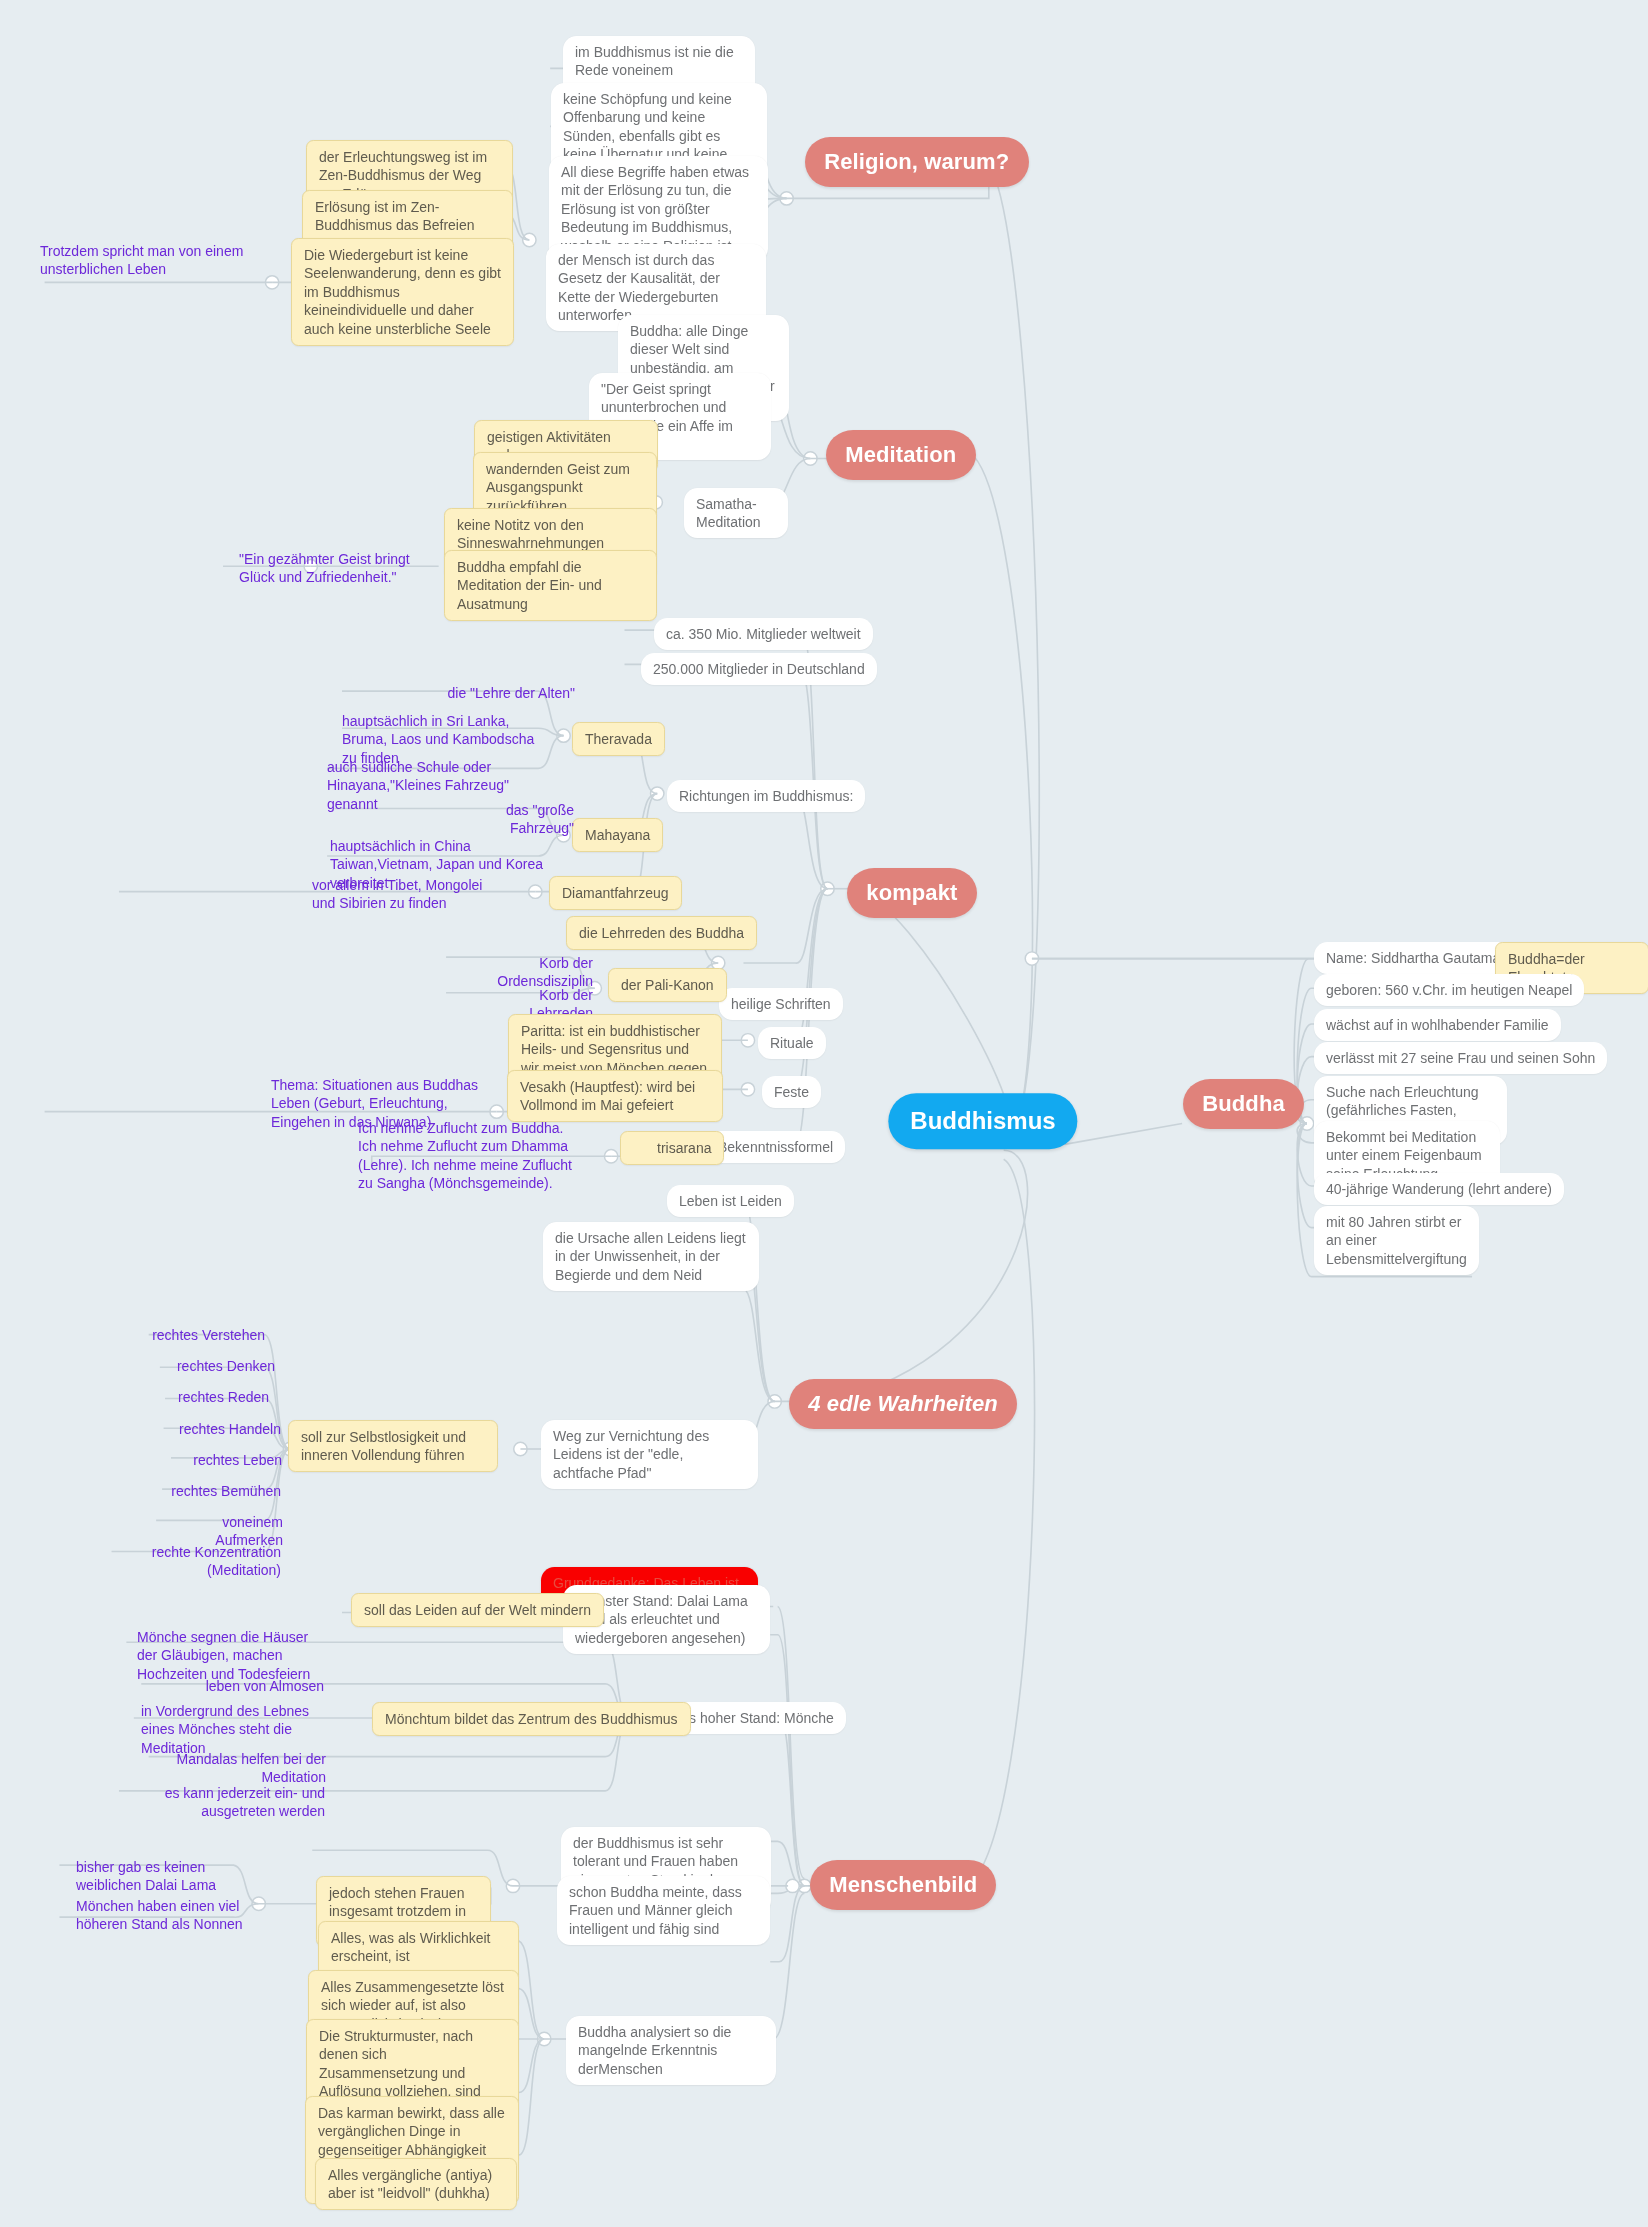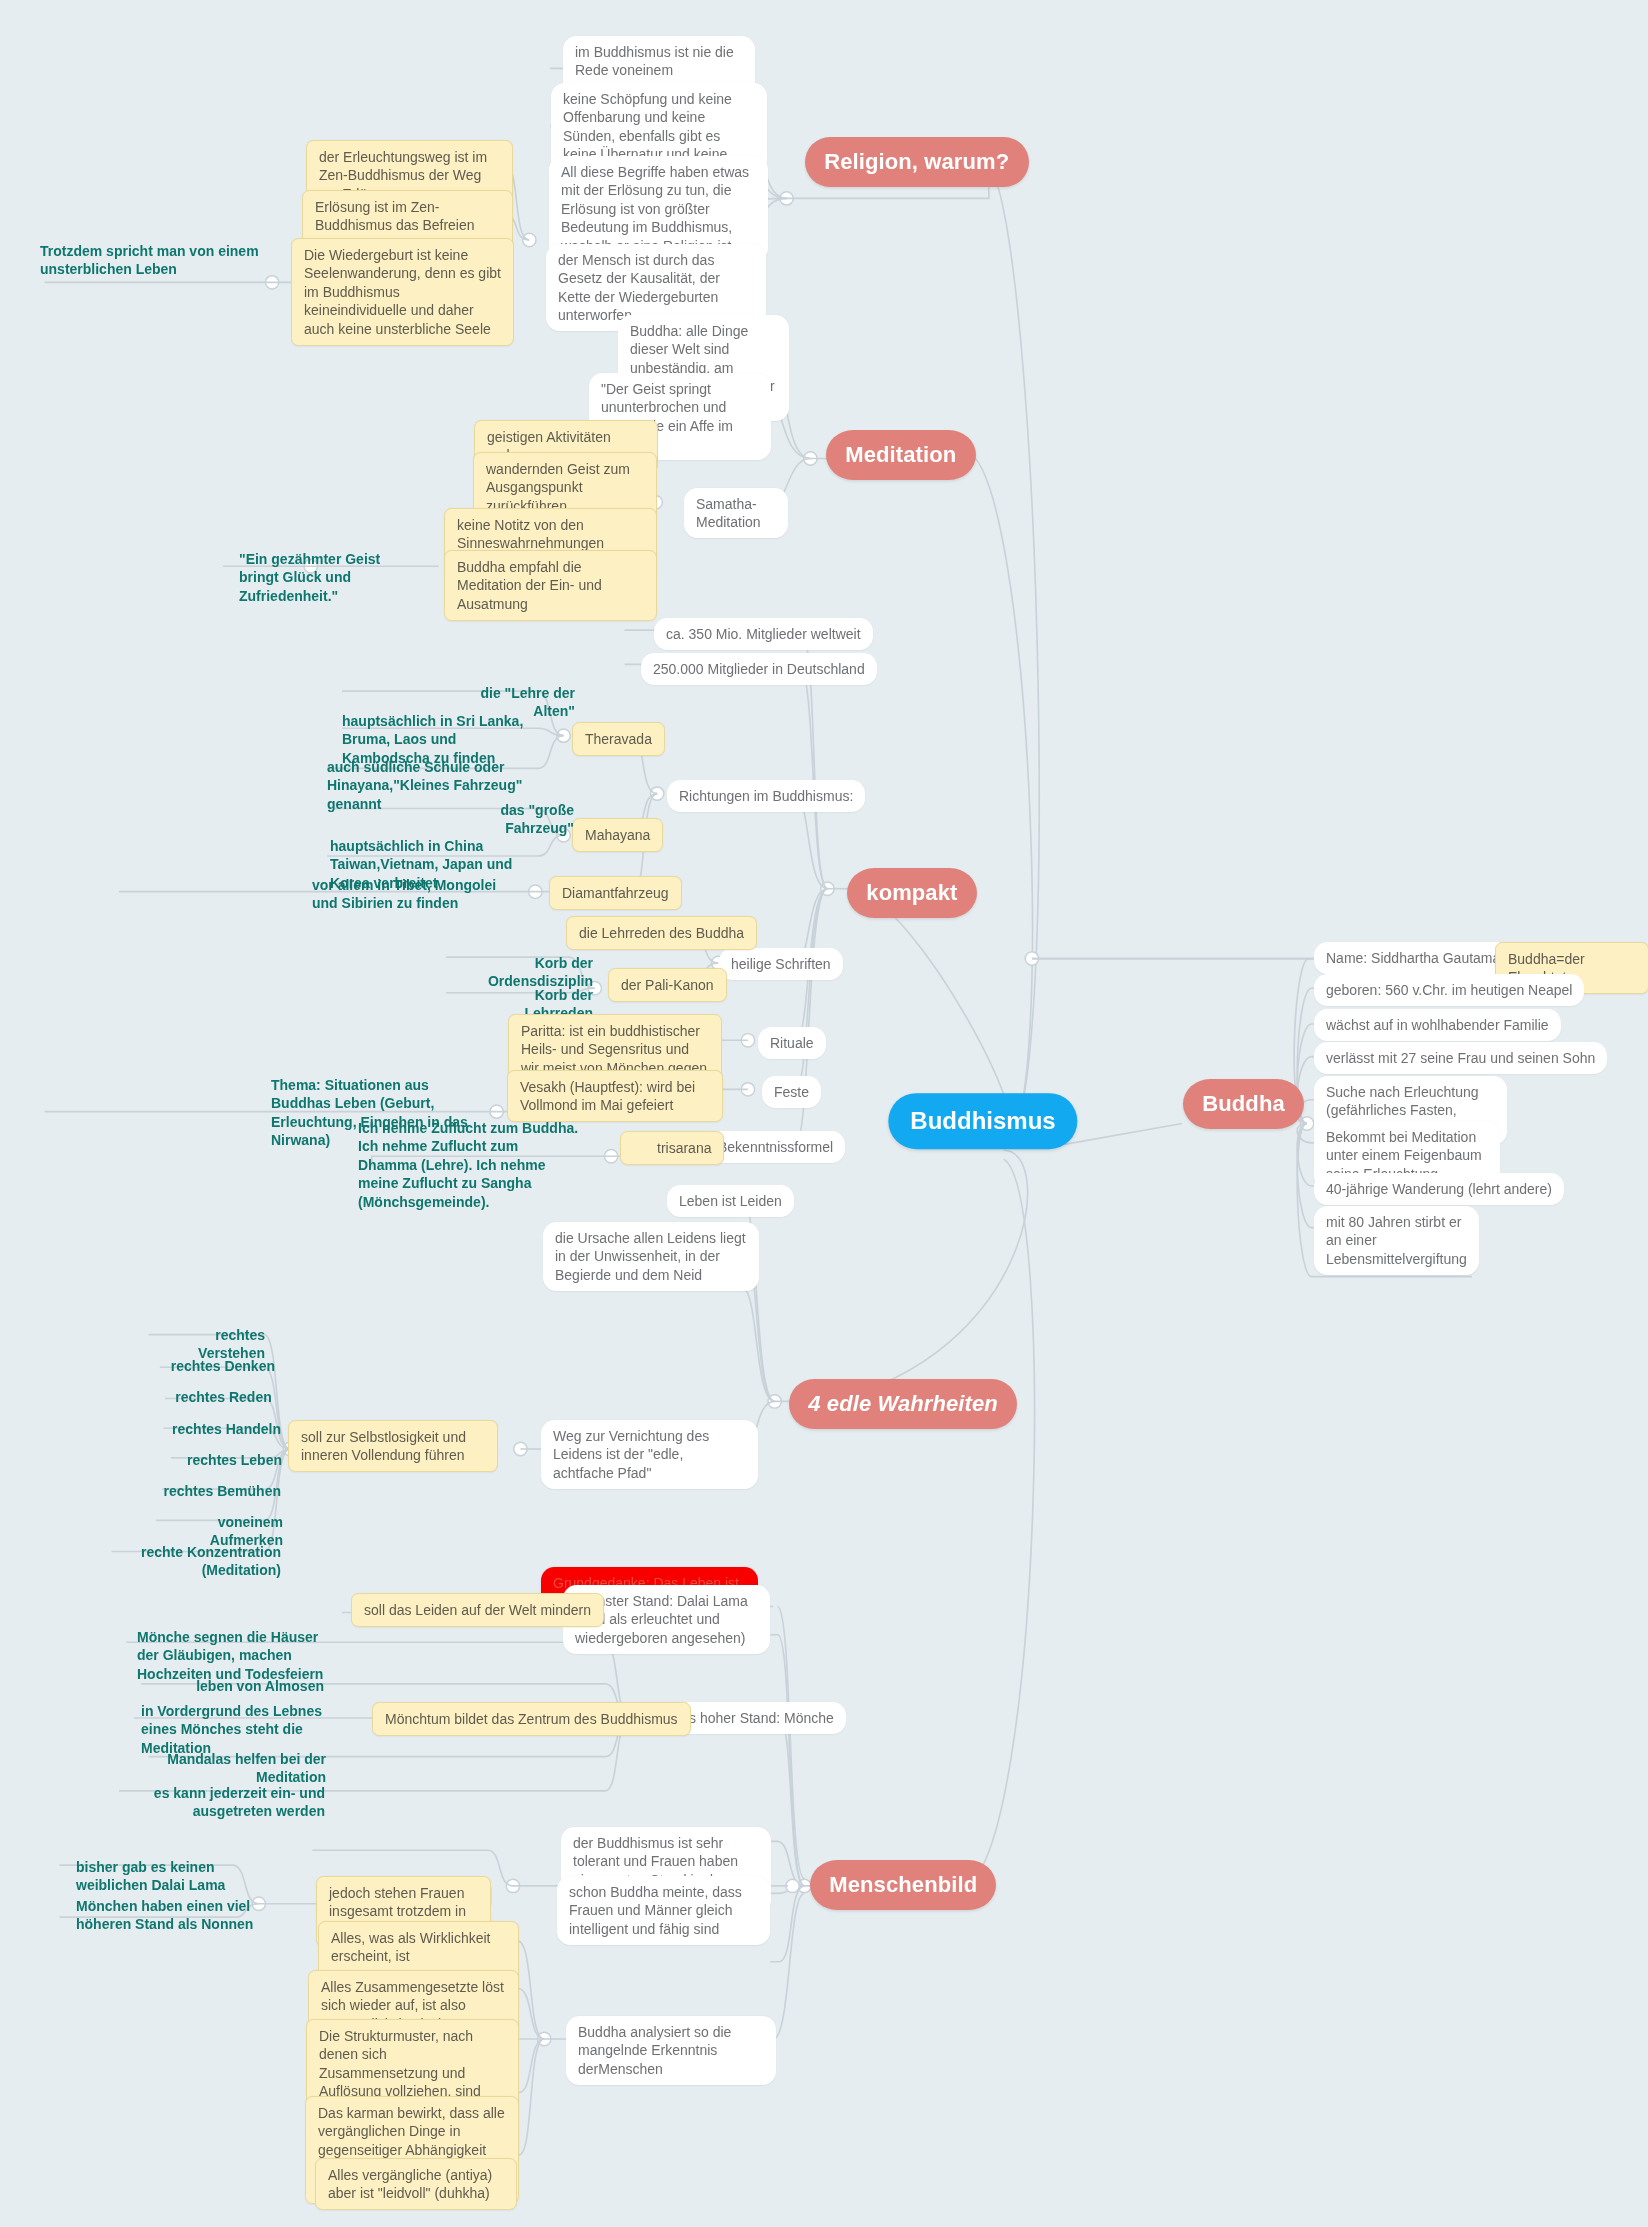--- a/index.html
+++ b/index.html
@@ -23,22 +23,21 @@
     white-space:pre-wrap;
     word-wrap:break-word;
   }
 
   
   .n-plain{
     background:transparent;
     border:0;
     padding:0 3px;
     font-size:14px;
-    color:#0f766e;
-    font-weight:bold;
+    color:#6d28d9;
   }
 
   
   .n-white{
     background:#ffffff;
     border-radius:13.4px;
     padding:6.7px 12px;
     font-size:14px;
     color:#6e7073;
     box-shadow:0 0.7px 1.5px rgba(0,0,0,0.06);
@@ -297,21 +296,21 @@
   <div class="node n-plain" style="left:339px;top:712px;width:208px;">hauptsächlich in Sri Lanka, Bruma, Laos und Kambodscha zu finden</div>
   <div class="node n-plain" style="left:324px;top:758px;width:223px;">auch südliche Schule oder Hinayana,"Kleines Fahrzeug" genannt</div>
 
   <div class="node n-yellow" style="left:572px;top:818px;">Mahayana</div>
   <div class="node n-plain" style="left:443px;top:801px;width:134px;text-align:right;">das "große Fahrzeug"</div>
   <div class="node n-plain" style="left:327px;top:837px;width:220px;">hauptsächlich in China Taiwan,Vietnam, Japan und Korea verbreitet</div>
 
   <div class="node n-yellow" style="left:549px;top:876px;">Diamantfahrzeug</div>
   <div class="node n-plain" style="left:309px;top:876px;width:201px;">vor allem in Tibet, Mongolei und Sibirien zu finden</div>
 
-  <div class="node n-white" style="left:719px;top:948px;">heilige Schriften</div>
+  <div class="node n-white" style="left:719px;top:988px;">heilige Schriften</div>
   <div class="node n-yellow" style="left:608px;top:968px;">der Pali-Kanon</div>
   <div class="node n-yellow" style="left:566px;top:916px;">die Lehrreden des Buddha</div>
   <div class="node n-plain" style="left:459px;top:954px;width:137px;text-align:right;">Korb der Ordensdisziplin</div>
   <div class="node n-plain" style="left:474px;top:986px;width:122px;text-align:right;">Korb der Lehrreden</div>
 
   <div class="node n-white" style="left:758px;top:1027px;">Rituale</div>
   <div class="node n-yellow" style="left:508px;top:1014px;width:214px;">Paritta: ist ein buddhistischer Heils- und Segensritus und wir meist von Mönchen gegen Spenden vollzogen</div>
 
   <div class="node n-white" style="left:762px;top:1076px;">Feste</div>
   <div class="node n-yellow" style="left:507px;top:1070px;width:216px;">Vesakh (Hauptfest): wird bei Vollmond im Mai gefeiert</div>

